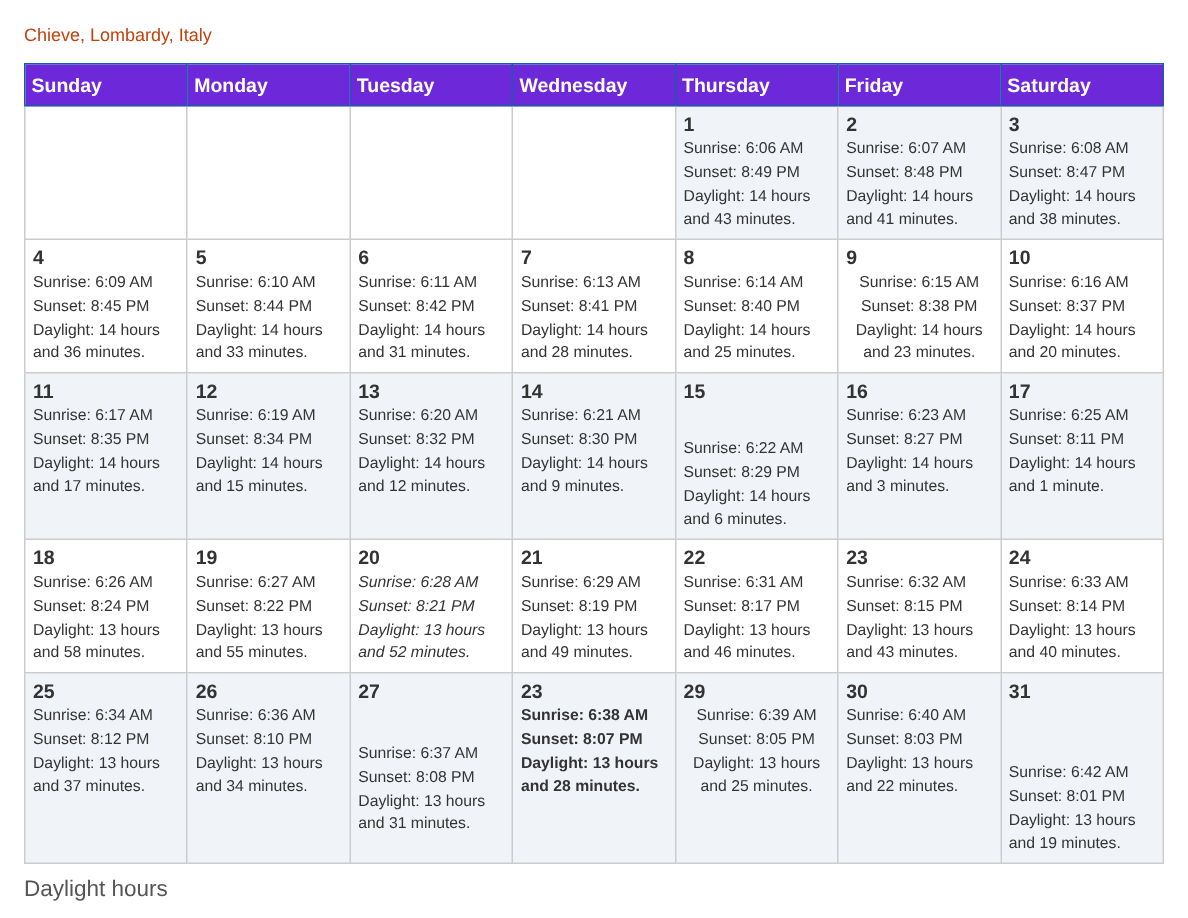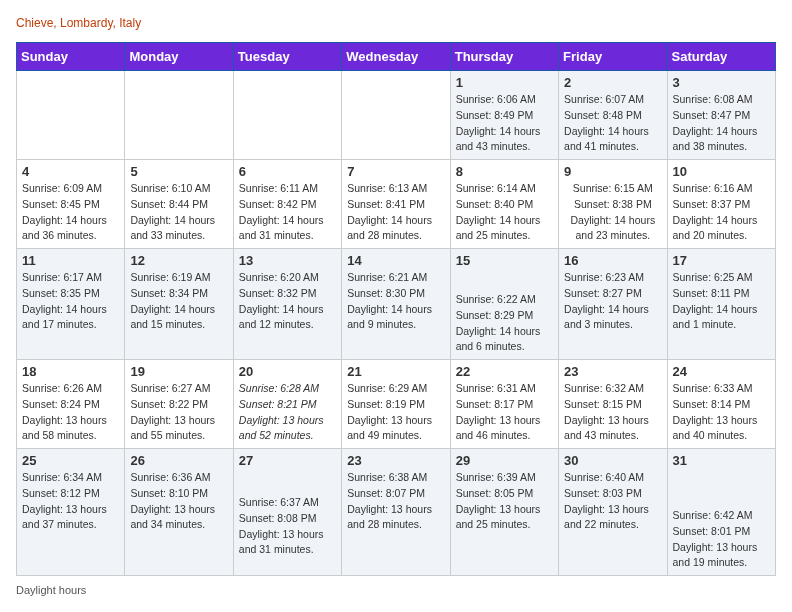--- a/index.html
+++ b/index.html
@@ -76,21 +76,21 @@
     .day-info {
       color: #333;
       font-size: 10.5px;
       line-height: 1.5;
     }
     .empty-cell {
       background: #fff;
     }
     .footer-note {
       margin-top: 8px;
-      font-size: 11px;
+      font-size: 15px;
       color: #555;
     }
   </style>
 </head>
 <body>
 
 <div class="header-area">
   <div class="title-area">
     <div class="location-title">Chieve, Lombardy, Italy</div>
   </div>
@@ -279,27 +279,27 @@
 Daylight: 13 hours and 34 minutes.</div>
         </td>
         <td>
           <span class="day-number">27</span>
           <div class="day-info" style="white-space: pre-line; margin-top: 27px;">Sunrise: 6:37 AM
 Sunset: 8:08 PM
 Daylight: 13 hours and 31 minutes.</div>
         </td>
         <td>
           <span class="day-number">23</span>
-          <div class="day-info" style="white-space: pre-line;">Sunrise: 6:38 AM
+          <div class="day-info" style="white-space: pre-line; font-weight: bold;">Sunrise: 6:38 AM
 Sunset: 8:07 PM
 Daylight: 13 hours and 28 minutes.</div>
         </td>
         <td>
           <span class="day-number">29</span>
-          <div class="day-info" style="white-space: pre-line;">Sunrise: 6:39 AM
+          <div class="day-info" style="white-space: pre-line; text-align: center;">Sunrise: 6:39 AM
 Sunset: 8:05 PM
 Daylight: 13 hours and 25 minutes.</div>
         </td>
         <td>
           <span class="day-number">30</span>
           <div class="day-info" style="white-space: pre-line;">Sunrise: 6:40 AM
 Sunset: 8:03 PM
 Daylight: 13 hours and 22 minutes.</div>
         </td>
         <td>

